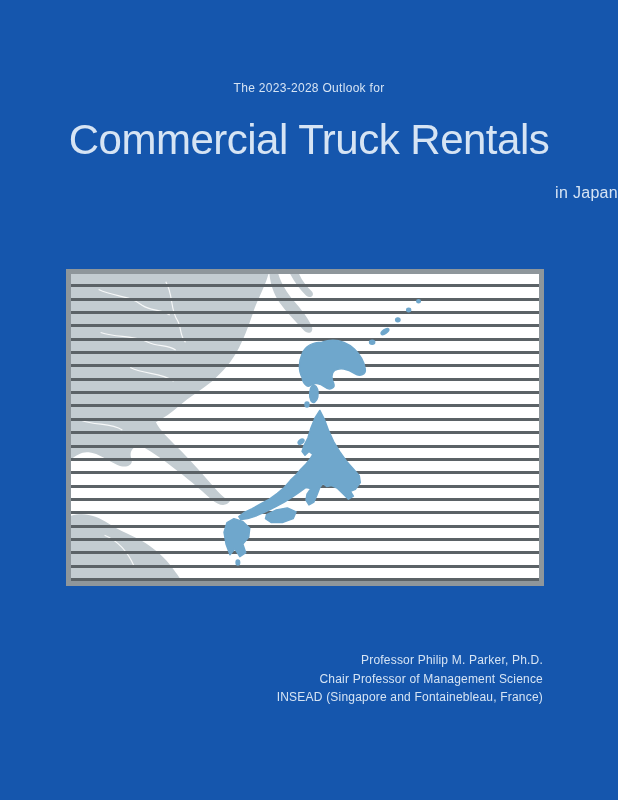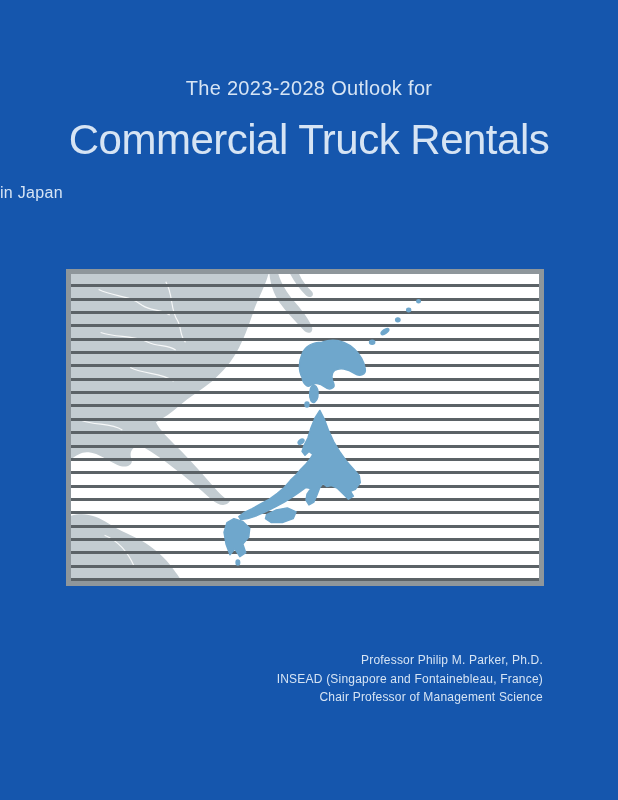--- a/index.html
+++ b/index.html
@@ -7,35 +7,35 @@
     position:relative;
     width:618px;height:800px;
     margin:0 auto;
     background:var(--bg,#1556AD);
     font-family:"Liberation Sans",sans-serif;
     overflow:hidden;
   }
   .series-line{
     position:absolute;top:80px;left:0;width:100%;
     text-align:center;
-    font-size:20px;line-height:17px;
+    font-size:12px;line-height:17px;
     color:var(--text,#D6E4F4);
     letter-spacing:.3px;
   }
   .page-title{
     position:absolute;top:117px;left:0;width:100%;
     text-align:center;
     font-size:42px;line-height:46px;
     font-weight:400;
     letter-spacing:-.5px;
     color:var(--text,#D6E4F4);
   }
   .region-line{
     position:absolute;top:184px;left:0;width:100%;
-    text-align:left;
+    text-align:right;
     font-size:16px;line-height:17px;
     color:var(--text,#D6E4F4);
     letter-spacing:.3px;
   }
   .map-frame{
     position:absolute;left:66px;top:269px;
     width:478px;height:317px;
     box-sizing:border-box;
     border:5px solid var(--frame,#8E969B);
     background:var(--ocean,#FFFFFF);
@@ -123,17 +123,17 @@
         <ellipse class="jp" cx="318" cy="59" rx="4.5" ry="2" transform="rotate(-35 318 59)"></ellipse>
         <ellipse class="jp" cx="331" cy="47" rx="2.2" ry="2"></ellipse>
         <ellipse class="jp" cx="342" cy="37" rx="2" ry="1.8"></ellipse>
         <ellipse class="jp" cx="352" cy="28" rx="1.8" ry="1.6"></ellipse>
       </g>
     </svg>
   </div>
 
   <div class="author-block">
     <div>Professor Philip M. Parker, Ph.D.</div>
+    <div>Chair Professor of Management Science</div>
     <div>INSEAD (Singapore and Fontainebleau, France)</div>
-    <div>Chair Professor of Management Science</div>
   </div>
 
 </div>
 
 </body></html>

